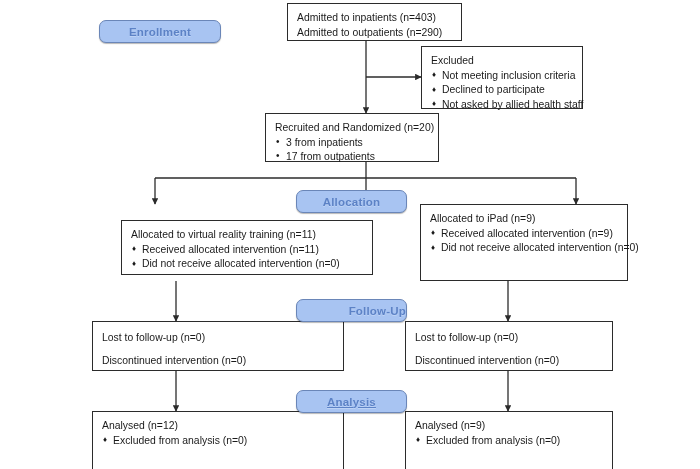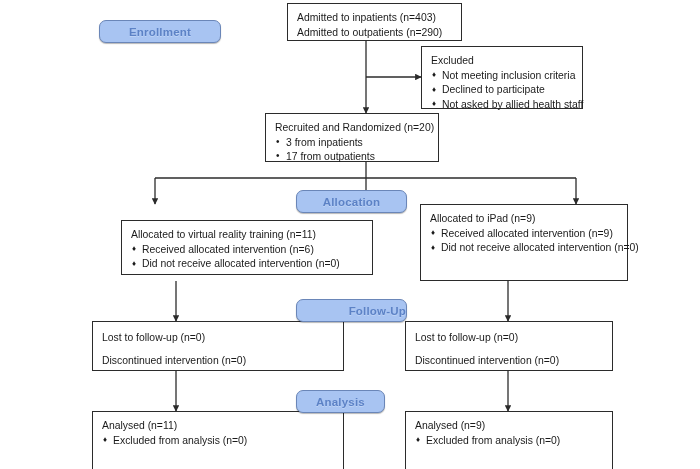--- a/index.html
+++ b/index.html
@@ -145,21 +145,21 @@
     </ul>
   </div>
 
   <div class="pill" style="left:296px; top:190px; width:111px; height:23px;justify-content:center;">
     <span>Allocation</span>
   </div>
 
   <div class="box" style="left:92px; top:220px; width:252px; height:55px;margin-left:29px;">
     <div class="ln">Allocated to virtual reality training (n=11)</div>
     <ul>
-      <li>Received allocated intervention (n=6)</li>
+      <li>Received allocated intervention (n=11)</li>
       <li>Did not receive allocated intervention (n=0)</li>
     </ul>
   </div>
 
   <div class="box" style="left:420px; top:204px; width:208px; height:77px;">
     <div class="ln">Allocated to iPad (n=9)</div>
     <ul>
       <li>Received allocated intervention (n=9)</li>
       <li>Did not receive allocated intervention (n=0)</li>
     </ul>
@@ -172,26 +172,26 @@
   <div class="box" style="left:92px; top:321px; width:252px; height:50px; padding-top:9px;">
     <div class="ln" style="margin-bottom:8px;">Lost to follow-up (n=0)</div>
     <div class="ln">Discontinued intervention (n=0)</div>
   </div>
 
   <div class="box" style="left:405px; top:321px; width:208px; height:50px; padding-top:9px;">
     <div class="ln" style="margin-bottom:8px;">Lost to follow-up (n=0)</div>
     <div class="ln">Discontinued intervention (n=0)</div>
   </div>
 
-  <div class="pill" style="left:296px; top:390px; width:89px; height:23px;">
+  <div class="pill" style="left:296px; top:390px; width:111px; height:23px;text-decoration:underline;">
     <span>Analysis</span>
   </div>
 
   <div class="box" style="left:92px; top:411px; width:252px; height:62px;">
-    <div class="ln">Analysed (n=11)</div>
+    <div class="ln">Analysed (n=12)</div>
     <ul>
       <li>Excluded from analysis (n=0)</li>
     </ul>
   </div>
 
   <div class="box" style="left:405px; top:411px; width:208px; height:62px;">
     <div class="ln">Analysed (n=9)</div>
     <ul>
       <li>Excluded from analysis (n=0)</li>
     </ul>

